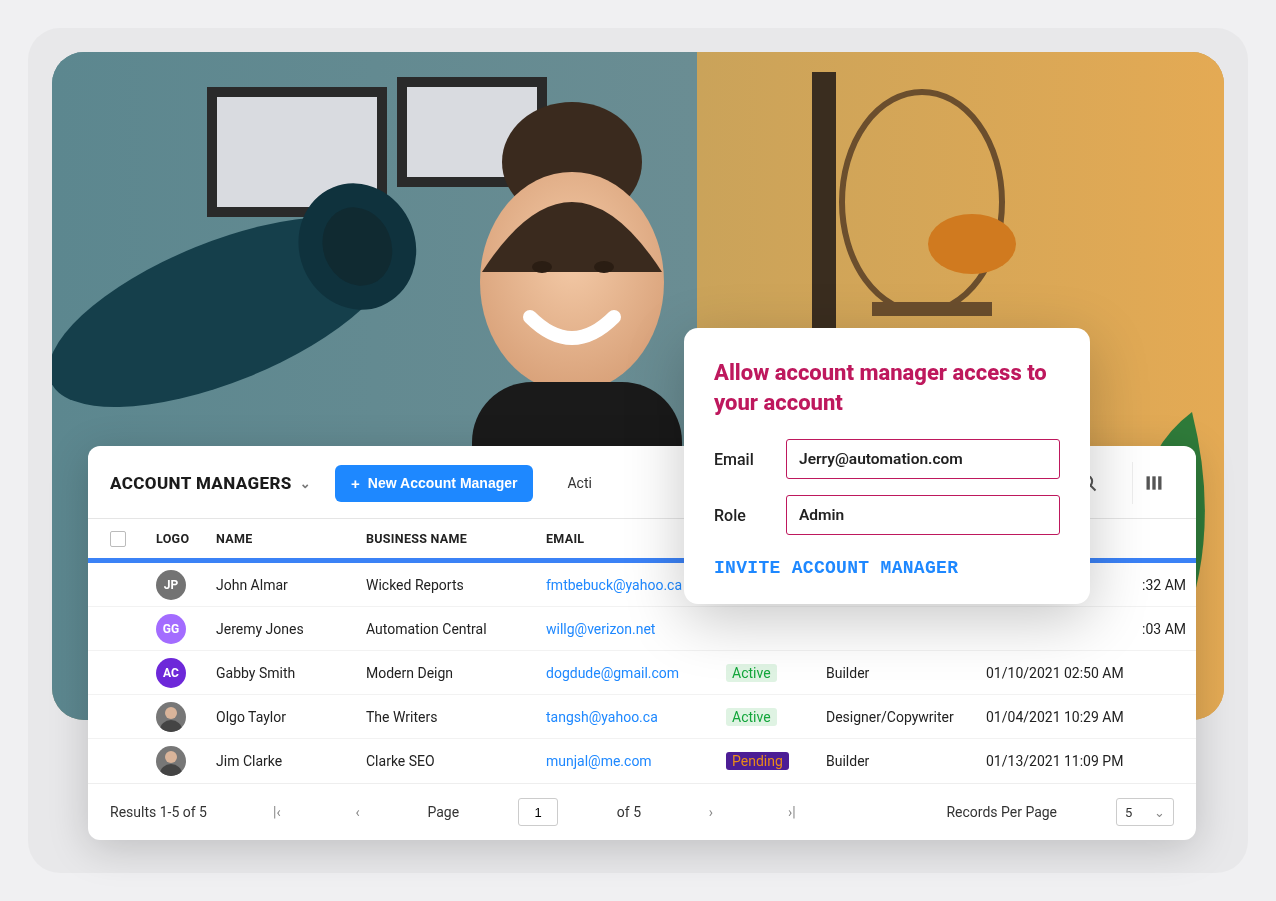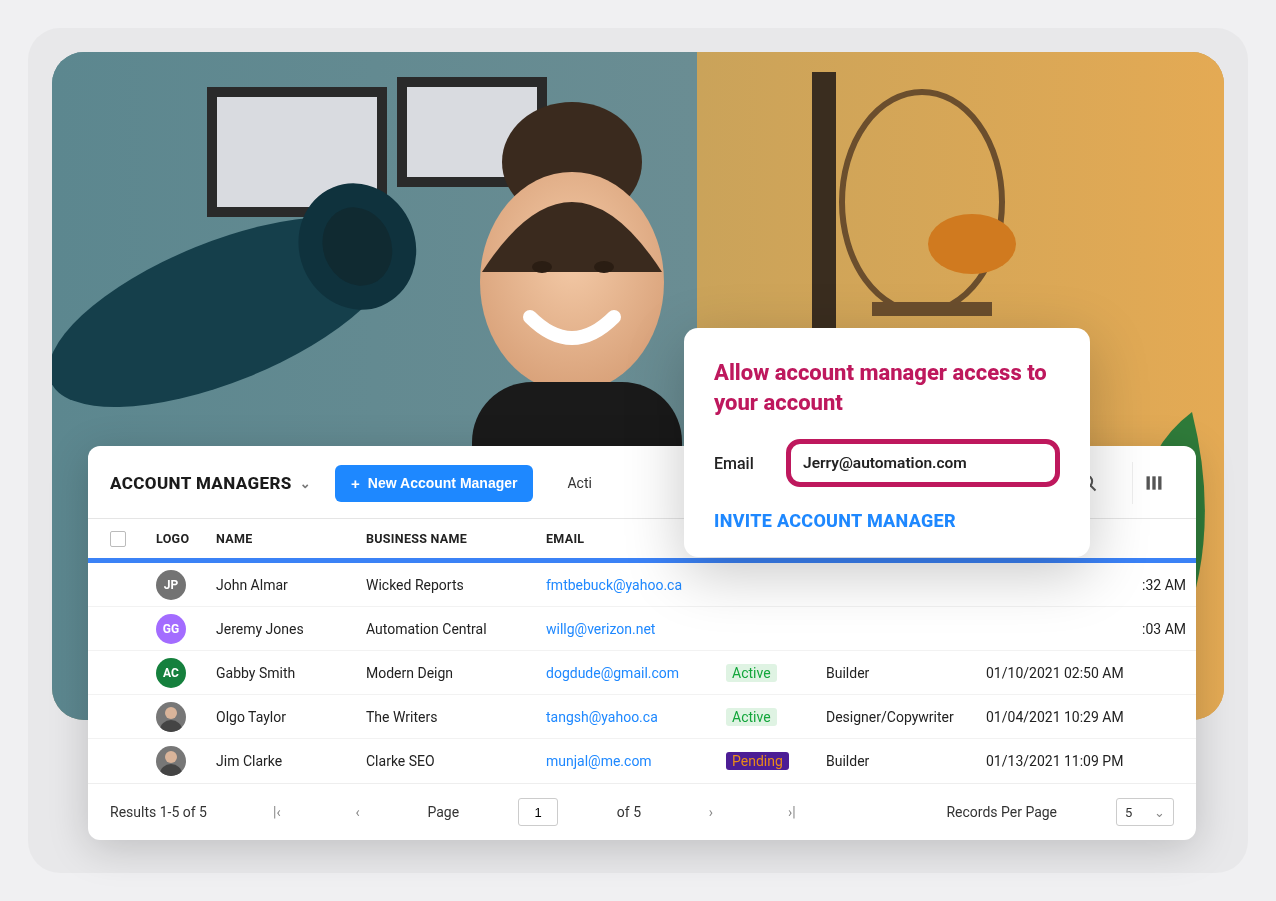--- a/index.html
+++ b/index.html
@@ -157,34 +157,35 @@
   margin-bottom: 22px;
 }
 .modal-row {
   display:flex; align-items:center; gap:18px;
   margin-bottom: 16px;
   font-size: 16px;
 }
 .modal-row label { width: 54px; color:#222; font-weight:500; }
 .modal-row .field {
   flex:1;
-  border: 5px solid #be185d;
-  border-radius: 14px;
+  border: 1px solid #be185d;
+  border-radius: 3px;
   padding: 10px 12px;
   font-size: 15.5px;
   color: #222;
   font-weight:600;
 }
 .modal-cta {
   margin-top: 23px;
   font-size: 18px;
   font-weight: 800;
   color: #1e88ff;
   letter-spacing: 0.3px;
   cursor:pointer;
+  font-family:Liberation Mono, monospace;
 }
 </style>
 </head>
 <body>
 
 <div class="stage">
 
   <div class="hero-photo">
     <svg viewBox="0 0 1172 668" preserveAspectRatio="xMidYMid slice">
       <defs>
@@ -288,21 +289,21 @@
           <div>Jeremy Jones</div>
           <div>Automation Central</div>
           <div><span class="email">willg@verizon.net</span></div>
           <div></div>
           <div></div>
           <div class="timestamp" style="text-align: right;">:03 AM</div>
         </div>
         <div class="trow">
           <div></div>
           <div>
-            <div class="logo" style="background: #15803d;">AC</div>
+            <div class="logo" style="background: #6d28d9;">AC</div>
           </div>
           <div>Gabby Smith</div>
           <div>Modern Deign</div>
           <div><span class="email">dogdude@gmail.com</span></div>
           <div><span class="status active">Active</span></div>
           <div>Builder</div>
           <div class="timestamp">01/10/2021 02:50 AM</div>
         </div>
         <div class="trow">
           <div></div>
@@ -357,16 +358,20 @@
       </span>
     </div>
   </div>
 
   <div class="modal">
     <h2>Allow account manager access to your account</h2>
     <div class="modal-row">
       <label>Email</label>
       <div class="field">Jerry@automation.com</div>
     </div>
+    <div class="modal-row">
+      <label>Role</label>
+      <div class="field">Admin</div>
+    </div>
     <div class="modal-cta">INVITE ACCOUNT MANAGER</div>
   </div>
 
 </div>
 
 </body></html>

